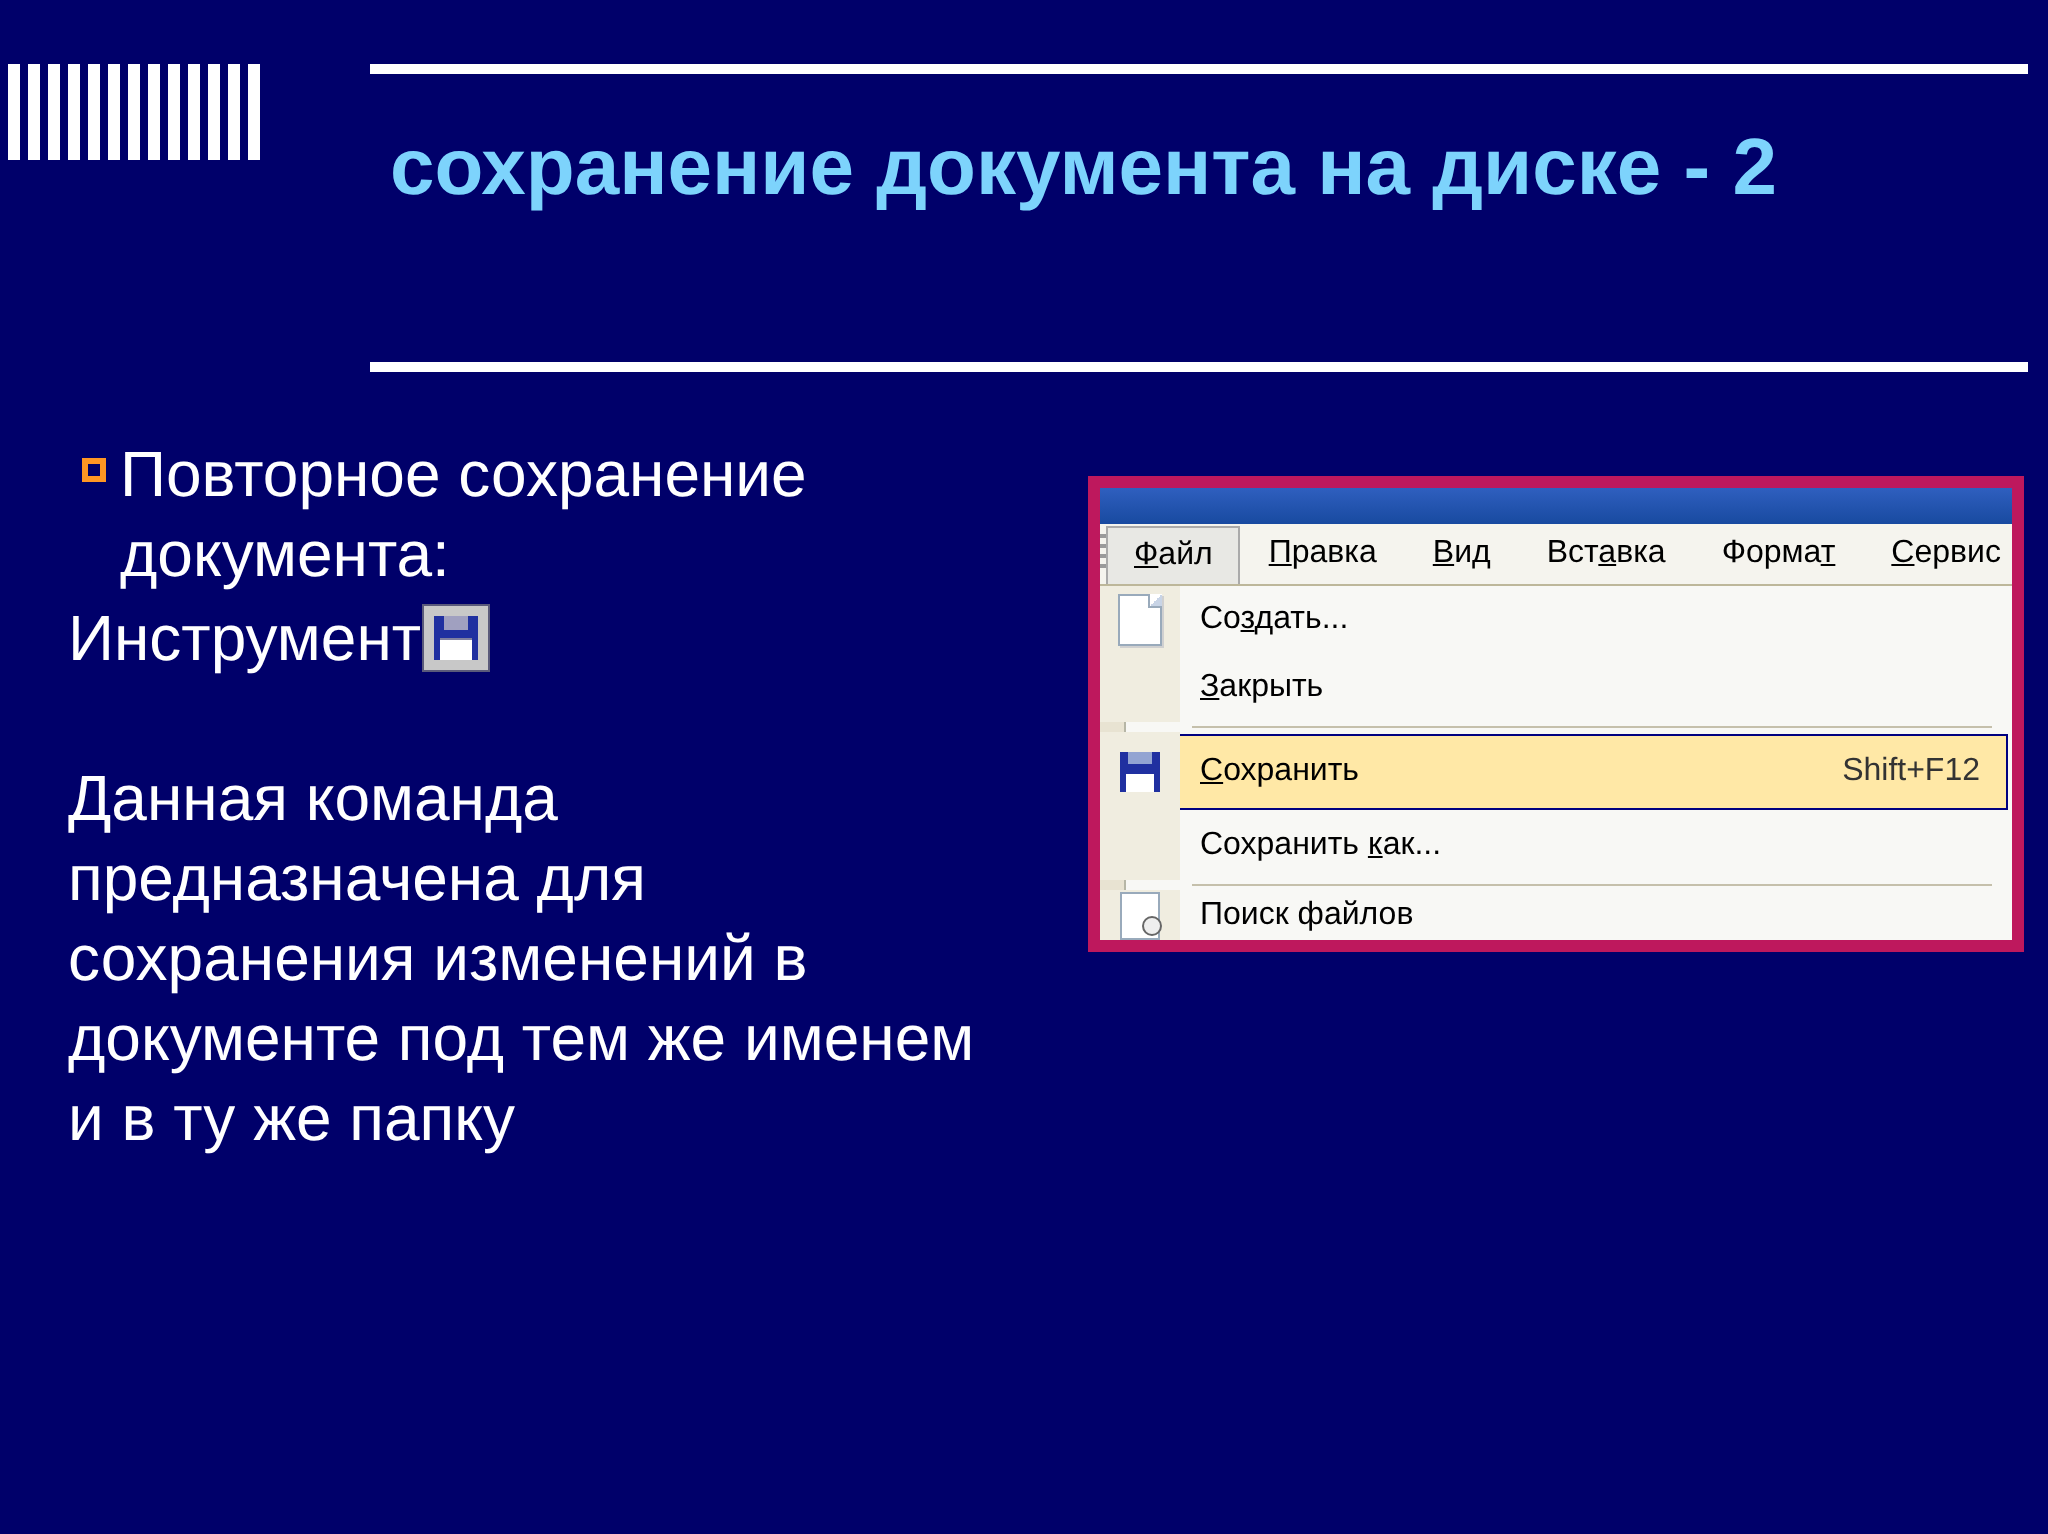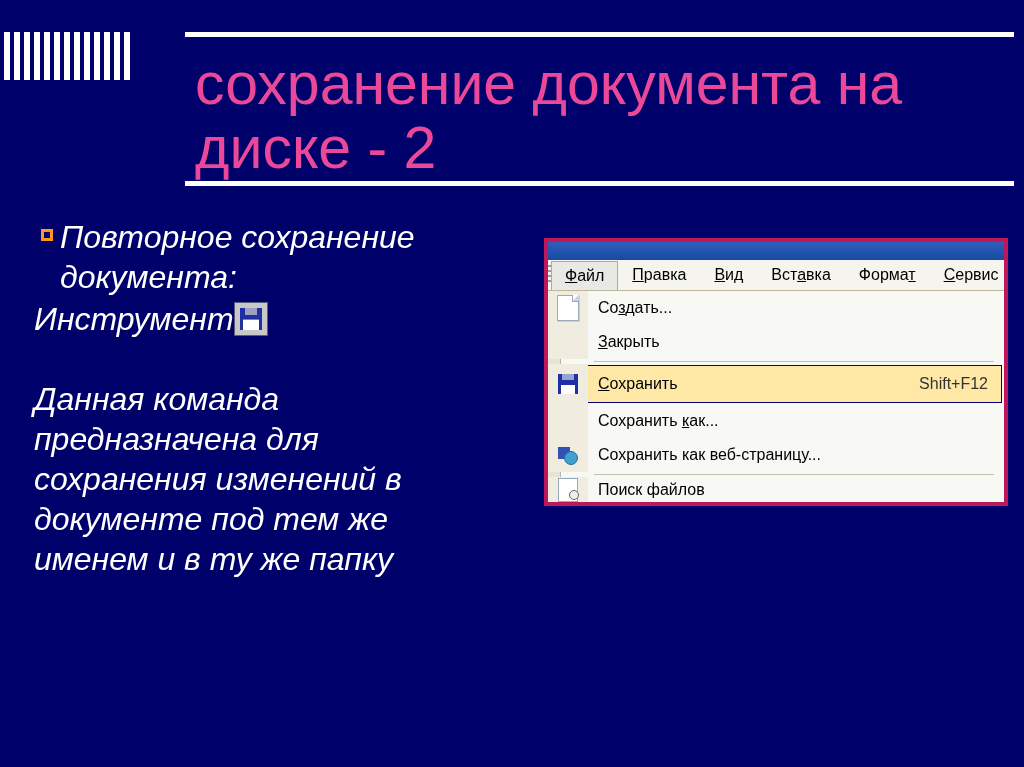--- a/index.html
+++ b/index.html
@@ -39,36 +39,35 @@
     left: 185px;
     right: 10px;
     height: 5px;
     background: #ffffff;
   }
 
   .slide-title {
     position: absolute;
     top: 52px;
     left: 195px;
-    color: #ec4899;
-    font-size: 59px;
+    color: #7dd3fc;
+    font-size: 40px;
     line-height: 64px;
     right: 40px;
-    font-weight: 400;
+    font-weight: 700;
   }
 
   .body {
     position: absolute;
     top: 217px;
     left: 34px;
     width: 460px;
     color: #ffffff;
     font-size: 32px;
     line-height: 40px;
-    font-style: italic;
   }
 
   .bullet-row {
     display: flex;
   }
   .bullet {
     width: 26px;
     flex: 0 0 26px;
     display: flex;
     align-items: flex-start;
@@ -137,21 +136,21 @@
   
   .word-window {
     position: absolute;
     top: 238px;
     left: 544px;
     width: 456px;
     background: #0f766e;
     font-family: Tahoma, Arial, sans-serif;
     font-size: 16px;
     color: #000;
-    border: 4px solid #be185d;
+    border: 6px solid #be185d;
   }
   .titlebar {
     height: 18px;
     background: linear-gradient(180deg, #2f5fbf 0%, #184aa0 100%);
   }
   .menubar {
     height: 30px;
     display: flex;
     align-items: center;
     border-bottom: 1px solid #bdb79a;
@@ -409,29 +408,20 @@
         </div>
       <div class="label"><u>С</u><span>охранить</span></div>
       <div class="short">Shift+F12</div>
     </div>
 
     <div class="drow">
       <div class="icon-col"></div>
       <div class="label"><span>Сохранить </span><u>к</u><span>ак...</span></div>
     </div>
 
-    <div class="drow">
-      <div class="icon-col">
-          <div class="ico-web">
-            <div class="f"></div>
-            <div class="g"></div>
-          </div>
-        </div>
-      <div class="label">Сохранить как веб-страницу...</div>
-    </div>
 
     <div class="sep"></div>
 
     <div class="drow last">
       <div class="icon-col">
           <div class="ico-search"></div>
         </div>
       <div class="label">Поиск файлов</div>
     </div>
   </div>

